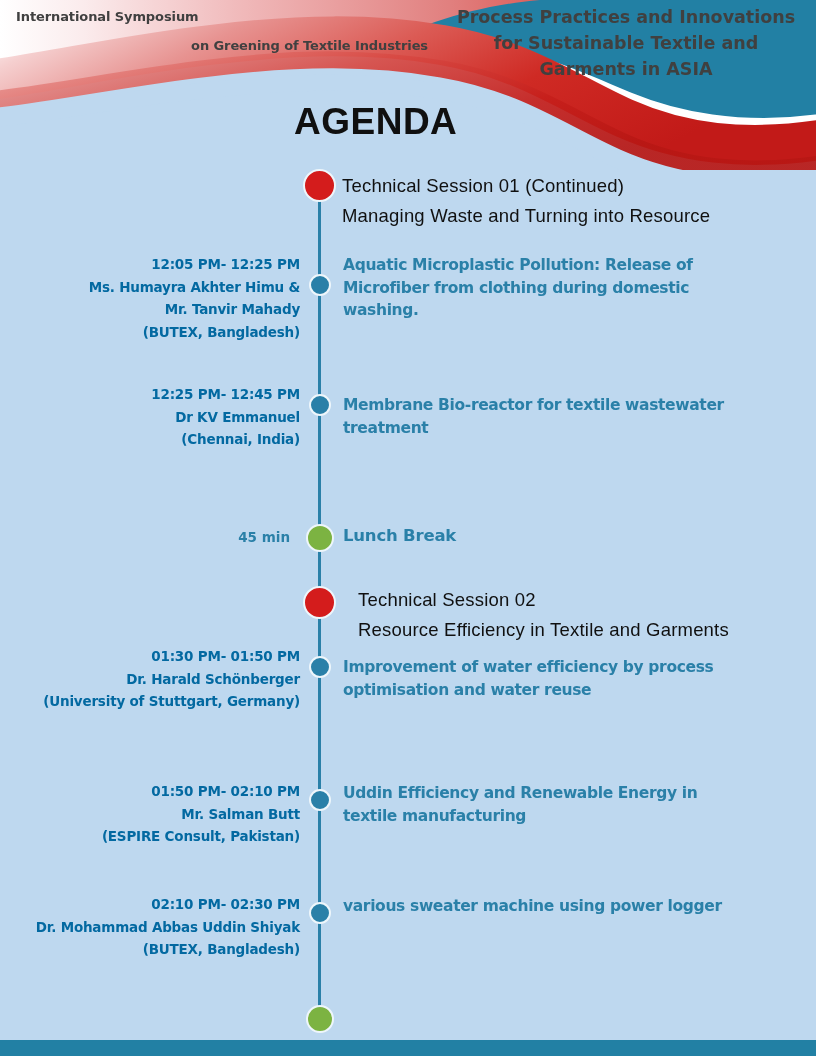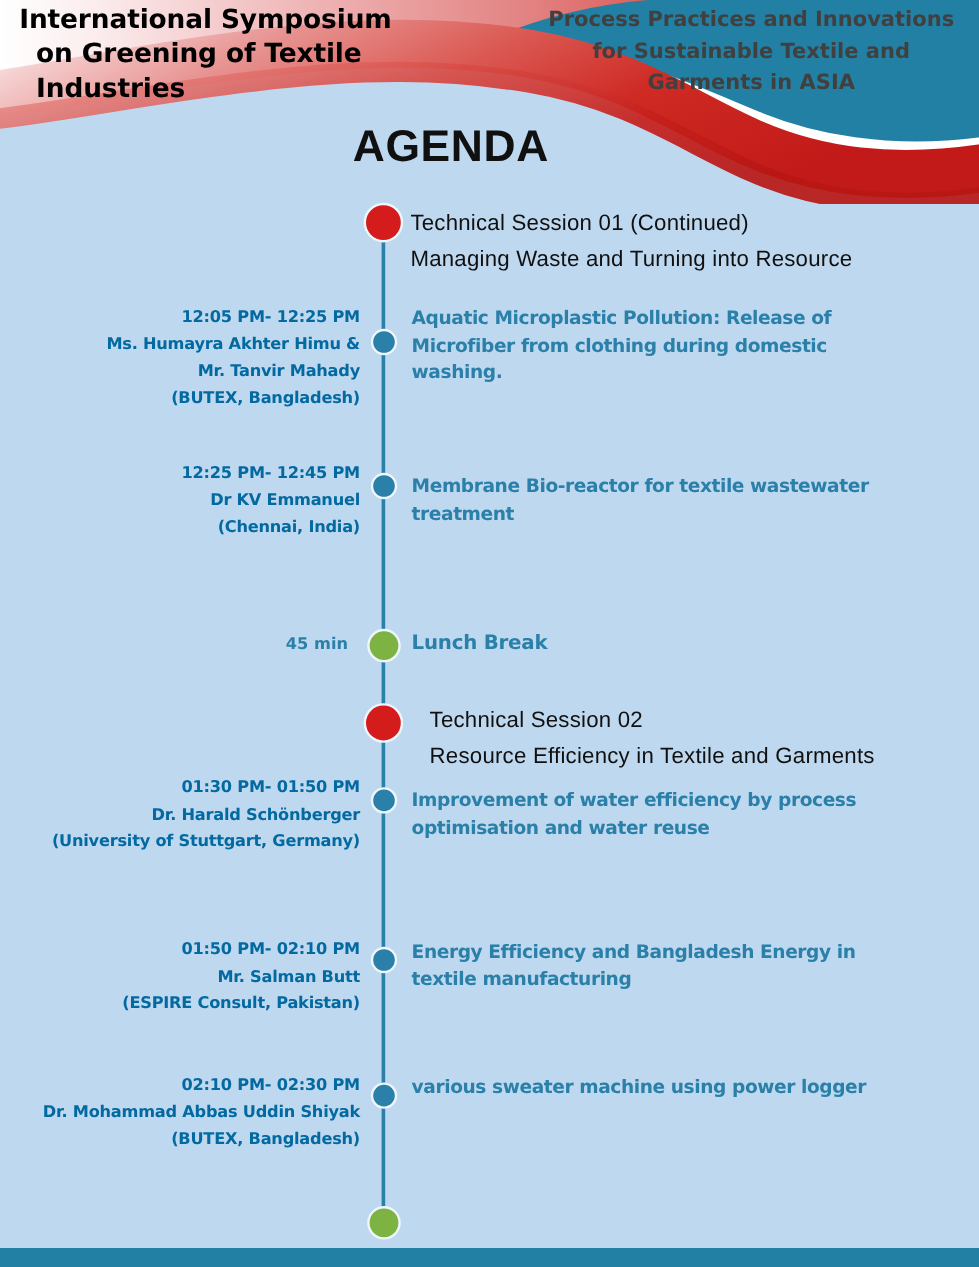--- a/index.html
+++ b/index.html
@@ -29,29 +29,29 @@
     width: 816px;
     height: 175px;
   }
 
   
   #symposium-title {
     position: absolute;
     left: 8px;
     top: 2px;
     width: 420px;
-    color: #000000;
-    font-family: "DejaVu Sans", sans-serif;
-    font-size: 22px;
+    color: #404040;
+    font-family: "DejaVu Sans", sans-serif;
+    font-size: 13px;
     font-weight: bold;
     line-height: 29px;
     letter-spacing: -0.1px;
   }
   #symposium-title .l1 { display: block; text-align: left; padding-left: 8px; }
-  #symposium-title .l2 { display: block; text-align: left; padding-left: 22px; }
+  #symposium-title .l2 { display: block; text-align: right; padding-left: 22px; }
 
   #theme-title {
     position: absolute;
     left: 440px;
     top: 4px;
     width: 372px;
     color: #404040;
     font-family: "DejaVu Sans", sans-serif;
     font-size: 17.5px;
     font-weight: bold;
@@ -333,21 +333,21 @@
   </div>
 
   <div class="node blue" style="left:309px; top:789px; width:22px; height:22px;"></div>
   <div class="row" style="top:780px;">
     <div class="meta" style="top:0;">
       <span>01:50 PM- 02:10 PM</span>
       <span>Mr.  Salman Butt</span>
       <span>(ESPIRE Consult, Pakistan)</span>
     </div>
     <div class="topic" style="top:2px;">
-      <span>Energy Efficiency and Bangladesh Energy in</span>
+      <span>Uddin Efficiency and Renewable Energy in</span>
       <span>textile manufacturing</span>
     </div>
   </div>
 
   <div class="node blue" style="left:309px; top:902px; width:22px; height:22px;"></div>
   <div class="row" style="top:893px;">
     <div class="meta" style="top:0;">
       <span>02:10 PM- 02:30 PM</span>
       <span>Dr. Mohammad Abbas Uddin  Shiyak</span>
       <span>(BUTEX, Bangladesh)</span>

